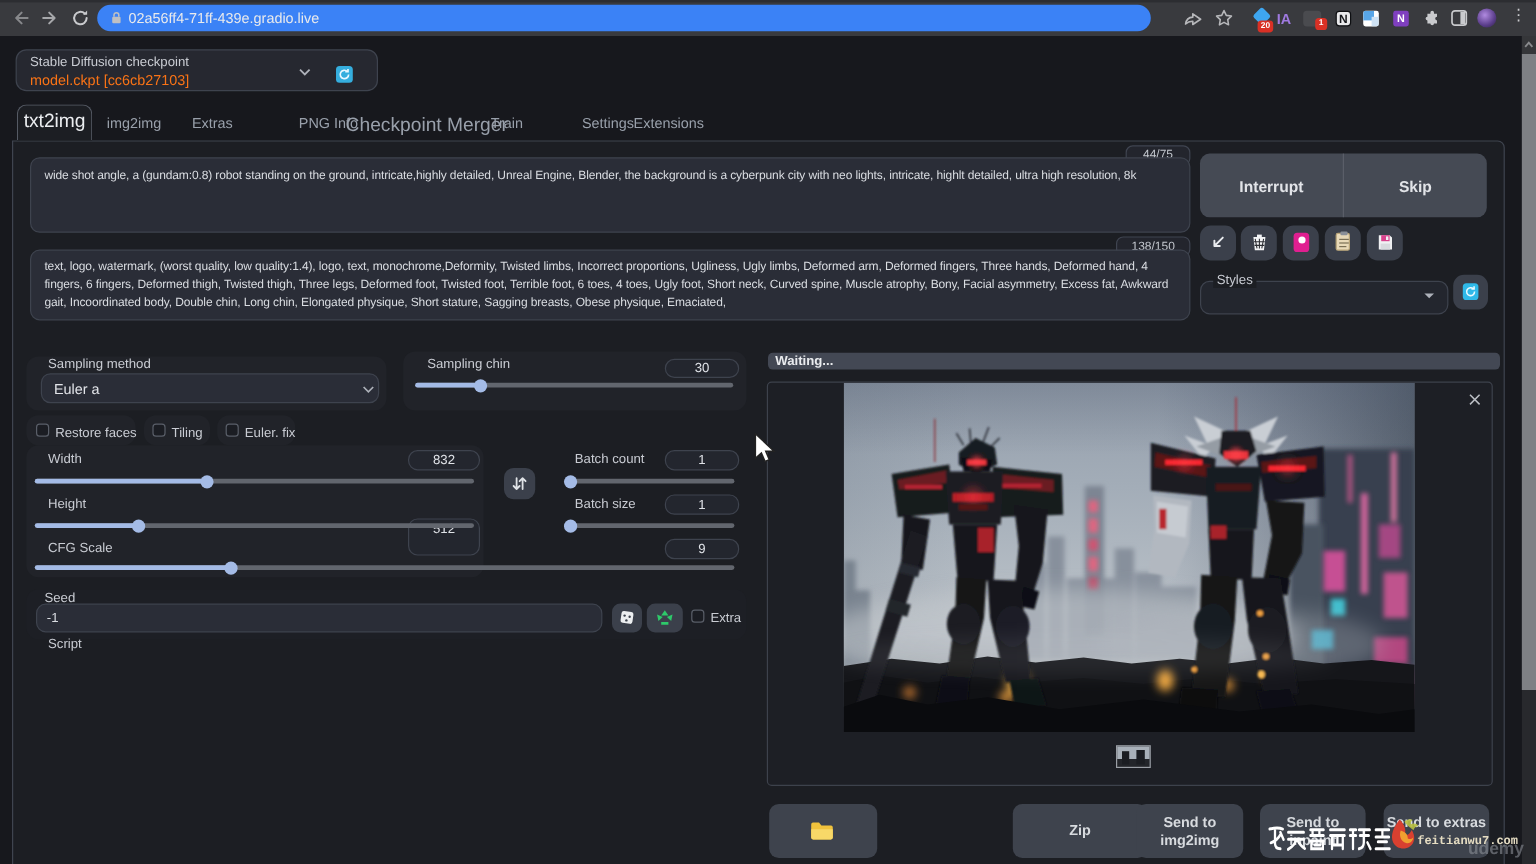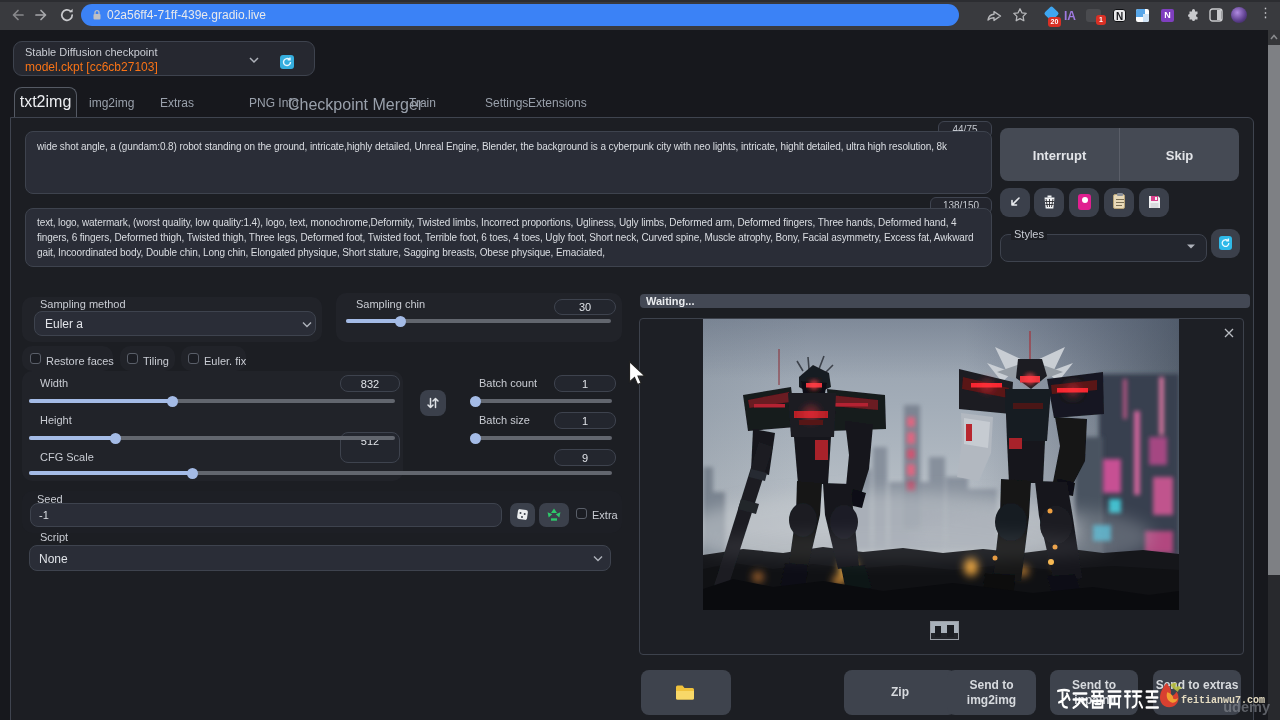--- a/index.html
+++ b/index.html
@@ -246,26 +246,20 @@
     <path d="M15 5.5 12 10h6z" fill="#2ec96a"></path>
     <path d="M10.2 14.5 8 9.5l5 1z" fill="#2ec96a" transform="rotate(12 10 12)"></path>
     <path d="M19.8 14.5l2.2-5-5 1z" fill="#2ec96a" transform="rotate(-12 20 12)"></path>
     <path d="M12 16.5h6" stroke="#2ec96a" stroke-width="2.4"></path>
   </svg>
 </div>
 <div class="cb" style="left:576px;top:478px;"></div>
 <div class="lbl" style="left:592px;top:479px;">Extra</div>
 
 <div class="lbl" style="left:40px;top:501px;">Script</div>
-<div class="inputbox" style="left:29px;top:515px;width:582px;height:26px;">
-  <div style="position:absolute;left:9px;top:6px;font-size:12px;color:#dfe2e7;">None</div>
-  <svg class="abs" style="left:562px;top:9px;" width="12" height="8" viewBox="0 0 12 8">
-        <path d="M2 1.5 6 5.5 10 1.5" stroke="#aeb2ba" stroke-width="1.4" fill="none"></path>
-      </svg>
-</div>
 
 <div class="abs" style="left:640px;top:264px;width:610px;height:14px;background:#434854;border-radius:4px;">
   <div style="position:absolute;left:6px;top:1px;color:#e9ebee;font-size:11px;font-weight:bold;">Waiting...</div>
 </div>
 
 <div class="abs" style="left:639px;top:288px;width:605px;height:337px;background:#1d1f25;border:1px solid #3d424c;border-radius:4px;"></div>
 <svg class="abs" style="left:1222px;top:296px;" width="14" height="14" viewBox="0 0 14 14">
       <path d="M3 3l8 8M11 3l-8 8" stroke="#b9bcc2" stroke-width="1.3"></path>
     </svg>
 

